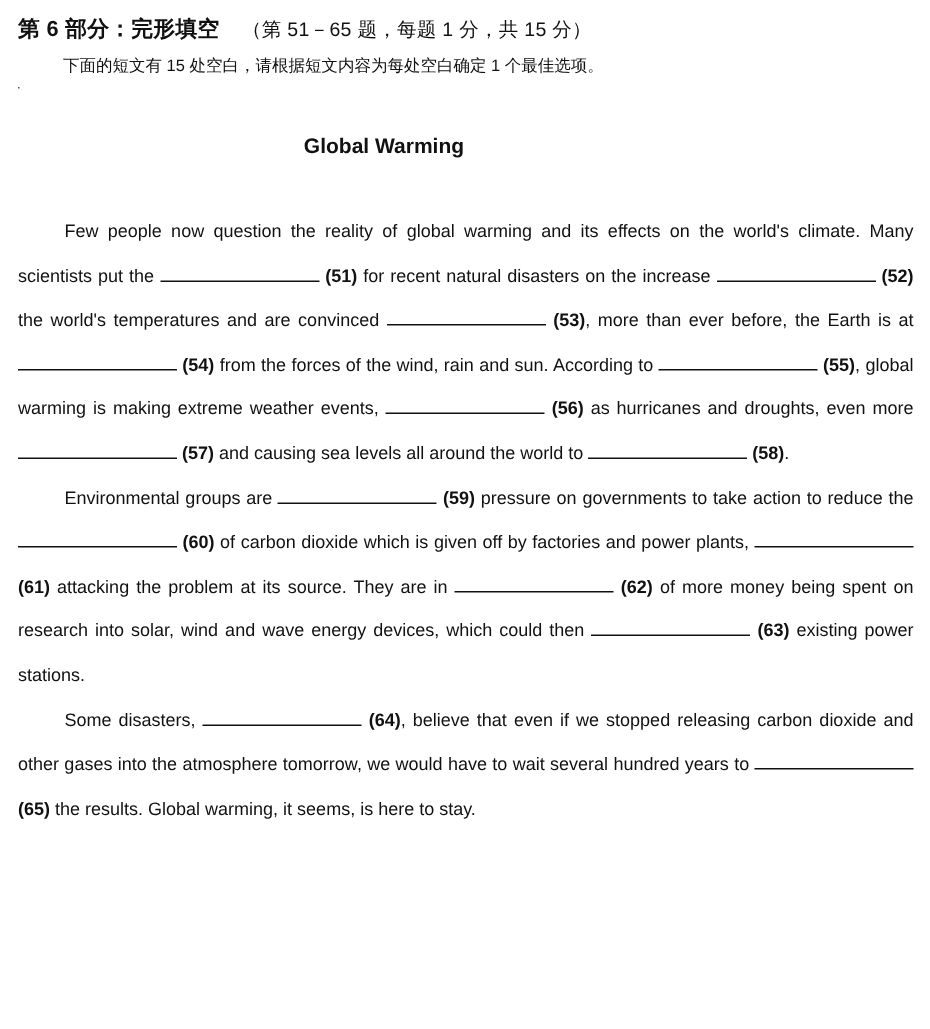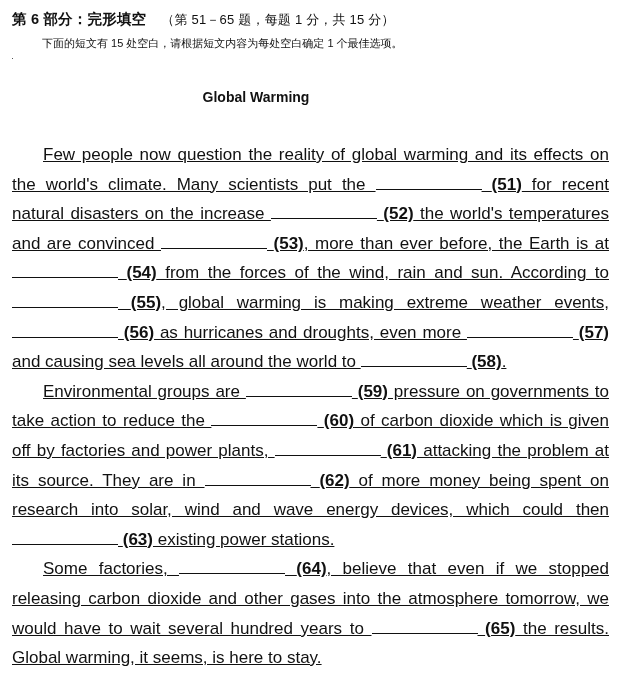--- a/index.html
+++ b/index.html
@@ -51,24 +51,23 @@
       top: 89px;
       text-align: center;
       font-size: 14px;
       font-weight: bold;
     }
     .passage {
       position: absolute;
       left: 12px;
       top: 140px;
       width: 597px;
-      font-size: 17px;
+      font-size: 12px;
       line-height: 29.6px;
       text-align: justify;
-      text-decoration: underline;
     }
     .passage p {
       margin: 0;
       text-indent: 31px;
     }
     .blank {
       display: inline-block;
       width: 106px;
       border-bottom: 1.3px solid #111;
       height: 14px;
@@ -86,14 +85,14 @@
   <span>第 6 部分：完形填空</span><span class="sub">（第 51－65 题，每题 1 分，共 15 分）</span>
 </div>
 <div class="header-line2">下面的短文有 15 处空白，请根据短文内容为每处空白确定 1 个最佳选项。</div>
 <div class="stray-dot"></div>
 
 <div class="title">Global Warming</div>
 
 <div class="passage">
   <p><span>Few people now question the reality of global warming and its effects on the world's climate. Many scientists put the </span><span class="blank"></span> <span class="num">(51)</span><span> for recent natural disasters on the increase </span><span class="blank"></span> <span class="num">(52)</span><span> the world's temperatures and are convinced </span><span class="blank"></span> <span class="num">(53)</span><span>, more than ever before, the Earth is at </span><span class="blank"></span> <span class="num">(54)</span><span> from the forces of the wind, rain and sun. According to </span><span class="blank"></span> <span class="num">(55)</span><span>, global warming is making extreme weather events, </span><span class="blank"></span> <span class="num">(56)</span><span> as hurricanes and droughts, even more </span><span class="blank"></span> <span class="num">(57)</span><span> and causing sea levels all around the world to </span><span class="blank"></span> <span class="num">(58)</span><span>.</span></p>
   <p><span>Environmental groups are </span><span class="blank"></span> <span class="num">(59)</span><span> pressure on governments to take action to reduce the </span><span class="blank"></span> <span class="num">(60)</span><span> of carbon dioxide which is given off by factories and power plants, </span><span class="blank"></span> <span class="num">(61)</span><span> attacking the problem at its source. They are in </span><span class="blank"></span> <span class="num">(62)</span><span> of more money being spent on research into solar, wind and wave energy devices, which could then </span><span class="blank"></span> <span class="num">(63)</span><span> existing power stations.</span></p>
-  <p><span>Some factories, </span><span class="blank"></span> <span class="num">(64)</span><span>, believe that even if we stopped releasing carbon dioxide and other gases into the atmosphere tomorrow, we would have to wait several hundred years to </span><span class="blank"></span> <span class="num">(65)</span><span> the results. Global warming, it seems, is here to stay.</span></p>
+  <p><span>Some disasters, </span><span class="blank"></span> <span class="num">(64)</span><span>, believe that even if we stopped releasing carbon dioxide and other gases into the atmosphere tomorrow, we would have to wait several hundred years to </span><span class="blank"></span> <span class="num">(65)</span><span> the results. Global warming, it seems, is here to stay.</span></p>
 </div>
 
 </body></html>

